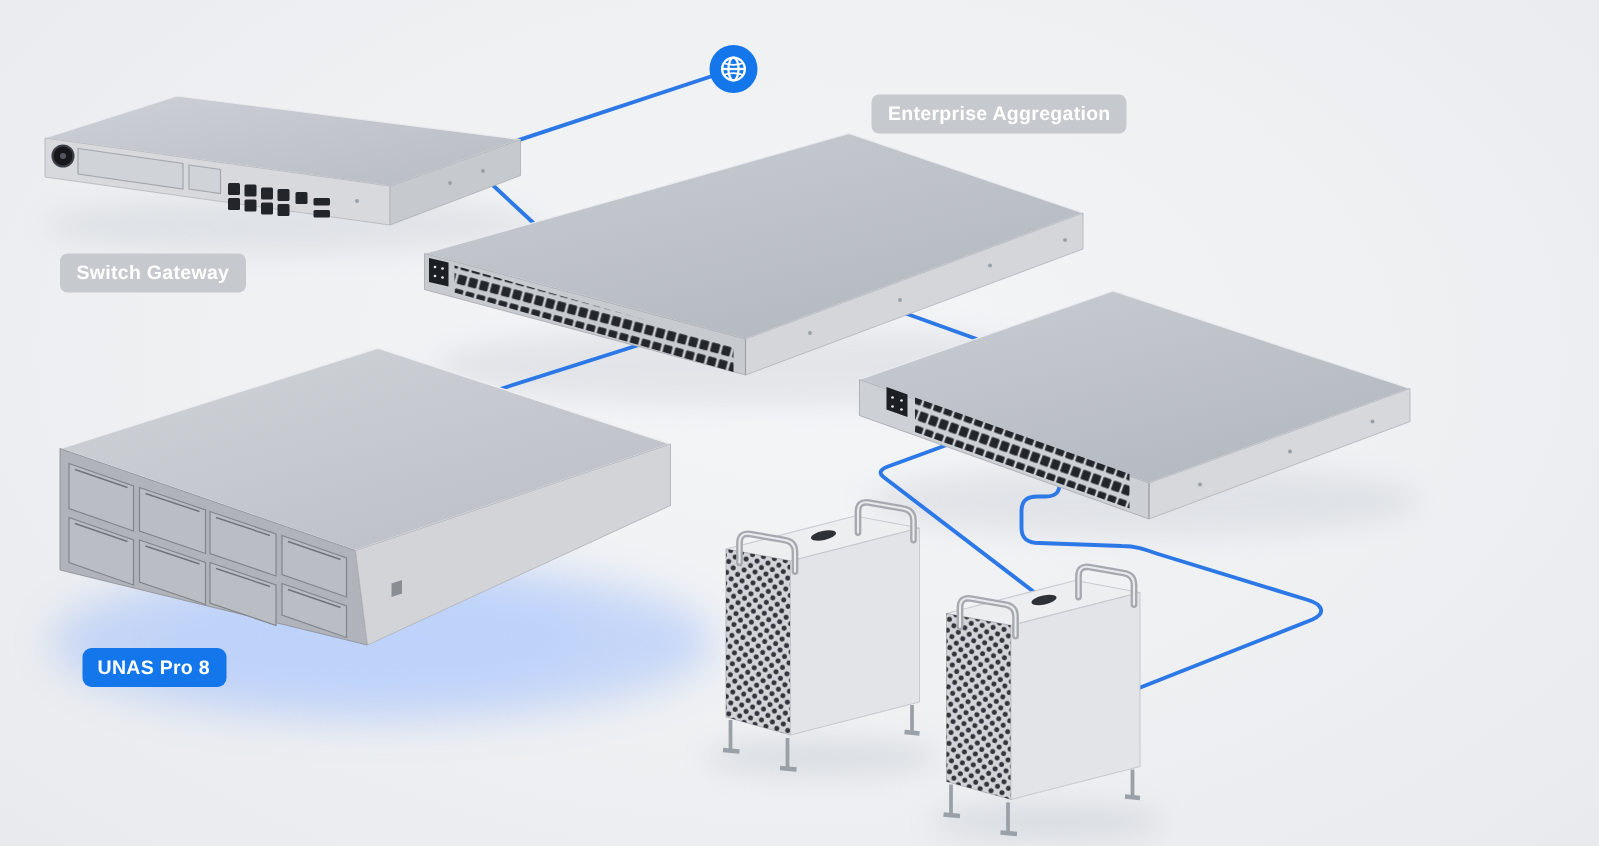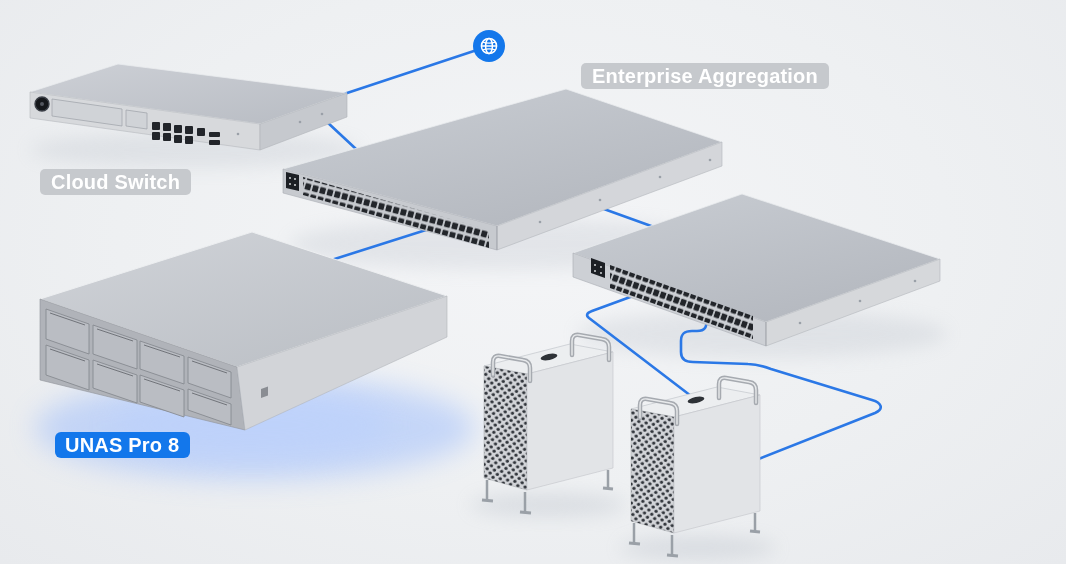--- a/index.html
+++ b/index.html
@@ -3,21 +3,21 @@
 <meta charset="utf-8">
 <style>
   html,body{margin:0;padding:0;}
   .stage{
     position:relative;width:1066px;height:564px;overflow:hidden;
     background:radial-gradient(ellipse at 50% 42%, #f4f5f7 0%, #eef0f2 55%, #e8eaed 100%);
     font-family:"Liberation Sans", sans-serif;
   }
   .stage svg{position:absolute;left:0;top:0;}
   .badge{
-    position:absolute;color:#fff;font-size:20px;font-weight:600;
+    position:absolute;color:#fff;font-size:13px;font-weight:600;
     padding:4px 11px;border-radius:5px;white-space:nowrap;letter-spacing:.2px;
     line-height:18px;
   }
   .badge.gray{background:#c6c9cd;}
   .badge.blue{background:#1377eb;border-radius:6px;padding-left:10px;}
 </style>
 </head>
 <body>
 
 <div class="stage">
@@ -220,20 +220,20 @@
     <g stroke="#ffffff" stroke-width="1.5" fill="none">
       <circle cx="489" cy="46" r="7.6"></circle>
       <ellipse cx="489" cy="46" rx="3.4" ry="7.6"></ellipse>
       <line x1="481.4" y1="46" x2="496.6" y2="46"></line>
       <path d="M 482.2,42 Q 489,44.4 495.8,42" stroke-width="1.2"></path>
       <path d="M 482.2,50 Q 489,47.6 495.8,50" stroke-width="1.2"></path>
     </g>
   </g>
 </svg>
 
-<div class="badge gray" style="left:40px;top:169px">Cloud Switch</div>
+<div class="badge gray" style="left:40px;top:169px">Switch Gateway</div>
 
 <div class="badge gray" style="left:581px;top:63px">Enterprise Aggregation</div>
 
 
 <div class="badge blue" style="left:55px;top:432px">UNAS Pro 8</div>
 
 </div>
 
 </body></html>

